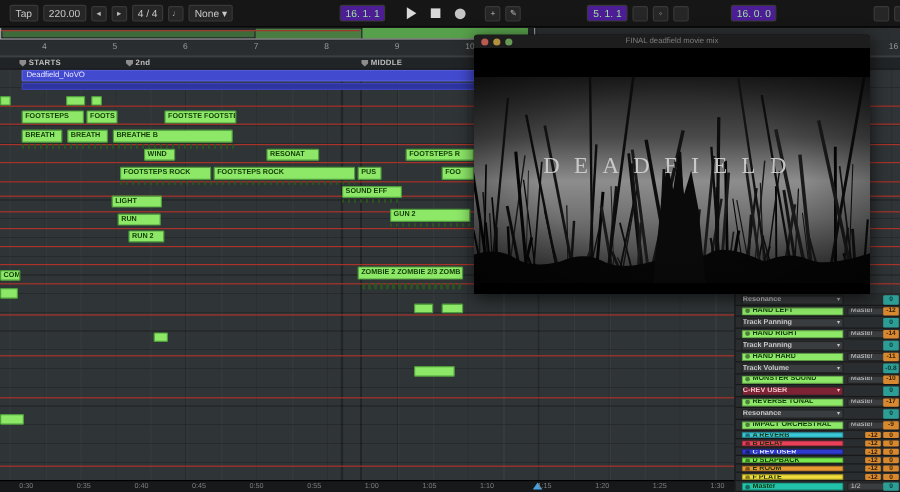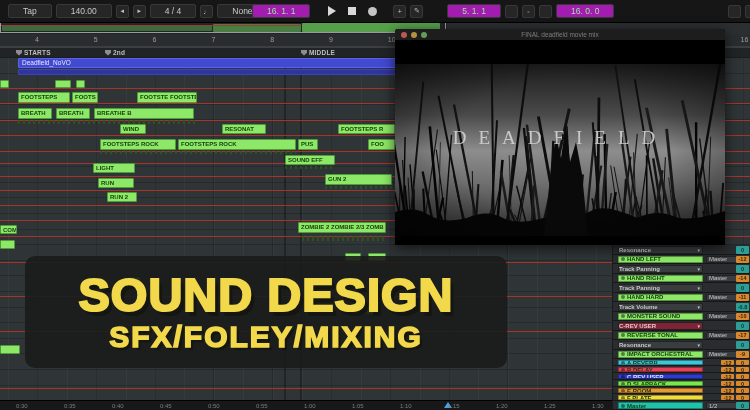--- a/index.html
+++ b/index.html
@@ -2,22 +2,22 @@
 <html><head>
 <meta charset="utf-8">
 <style>
   html,body{margin:0;padding:0;background:#101010;}
   .stage{position:relative;width:750px;height:410px;overflow:hidden;background:#2F3436;
          font-family:"Liberation Sans",sans-serif;-webkit-font-smoothing:antialiased;}
   
   .toolbar{position:absolute;left:0;top:0;width:750px;height:22px;background:#161616;border-bottom:1px solid #000;z-index:6;}
   .tb-group{position:absolute;top:0;height:22px;display:flex;align-items:center;gap:4px;}
   .tb-box{background:#262626;border:1px solid #383838;border-radius:2px;color:#c9c9c9;font-size:8.5px;
-          padding:1px 14px;line-height:10px;white-space:nowrap;}
-  .tb-dark{background:#a21caf;color:#9fe0a0;}
+          padding:1px 4px;line-height:10px;white-space:nowrap;}
+  .tb-dark{background:#4c1d95;color:#9fe0a0;margin-left:31px;}
   .tb-icon{width:11px;height:11px;background:#262626;border:1px solid #383838;border-radius:2px;
            display:flex;align-items:center;justify-content:center;color:#bdbdbd;font-size:7px;}
   .play-tri{width:0;height:0;border-left:8px solid #d9d9d9;border-top:5px solid transparent;border-bottom:5px solid transparent;}
   .stop-sq{width:8px;height:8px;background:#d9d9d9;}
   .rec-ci{width:9px;height:9px;border-radius:50%;background:#c4c4c4;}
   
   .overview{position:absolute;left:0;top:22px;width:750px;height:12px;background:#232628;z-index:5;}
   .ov-out{position:absolute;left:447px;top:0;width:303px;height:12px;background:#2c2f31;}
   .ov-view{position:absolute;left:0;top:0;width:446px;height:11px;border:1px solid #9b9b9b;box-sizing:border-box;}
   .ov-blk{position:absolute;border-radius:1px;}
@@ -85,21 +85,21 @@
   .bmark{position:absolute;top:1px;width:0;height:0;border-left:4px solid transparent;border-right:4px solid transparent;border-bottom:6px solid #4a9fe0;}
 </style>
 </head>
 <body>
 
 <div class="stage">
 
   <div class="toolbar">
     <div class="tb-group" style="left:8px;">
       <div class="tb-box">Tap</div>
-      <div class="tb-box">140.00</div>
+      <div class="tb-box">220.00</div>
       <div class="tb-icon">◂</div>
       <div class="tb-icon">▸</div>
       <div class="tb-box">4 / 4</div>
       <div class="tb-icon">♩</div>
       <div class="tb-box">
         <span>None</span>
         <span>▾</span>
       </div>
     </div>
     <div class="tb-group" style="left:252px;">
@@ -574,18 +574,14 @@
       <span class="btick" style="left: 256px;">0:55</span>
       <span class="btick" style="left: 304px;">1:00</span>
       <span class="btick" style="left: 352px;">1:05</span>
       <span class="btick" style="left: 400px;">1:10</span>
       <span class="btick" style="left: 448px;">1:15</span>
       <span class="btick" style="left: 496px;">1:20</span>
       <span class="btick" style="left: 544px;">1:25</span>
       <span class="btick" style="left: 592px;">1:30</span>
     </div>
 
-  <div class="headline">
-    <div class="hl1">SOUND DESIGN</div>
-    <div class="hl2">SFX/FOLEY/MIXING</div>
-  </div>
 
 </div>
 
 </body></html>

